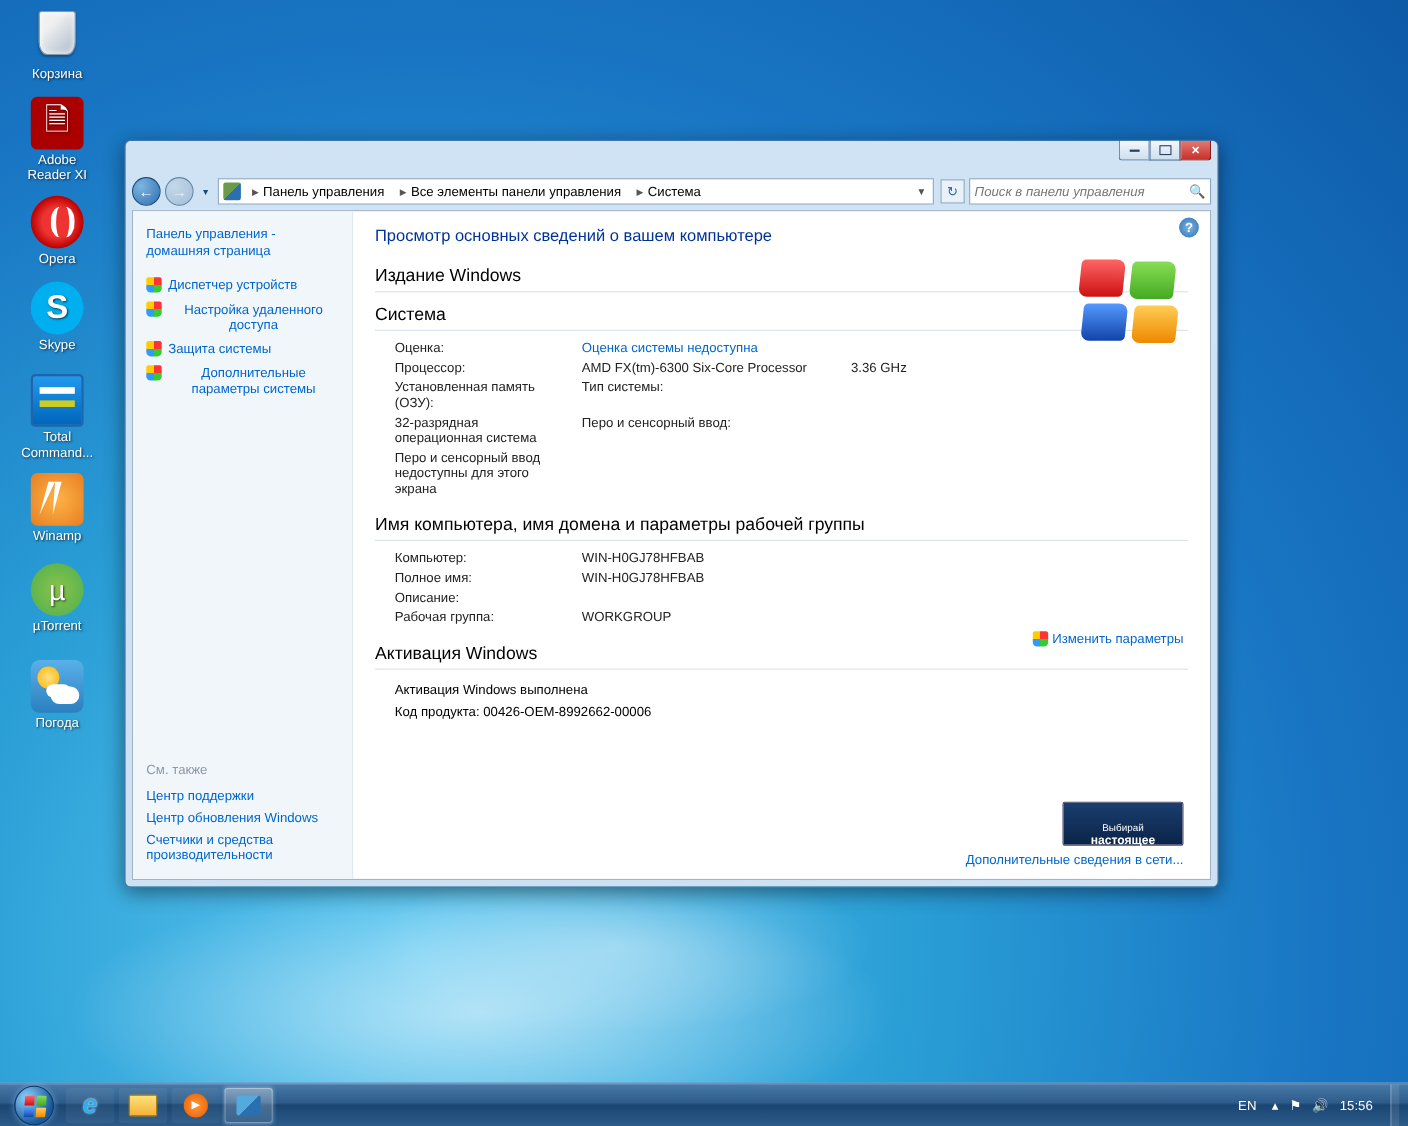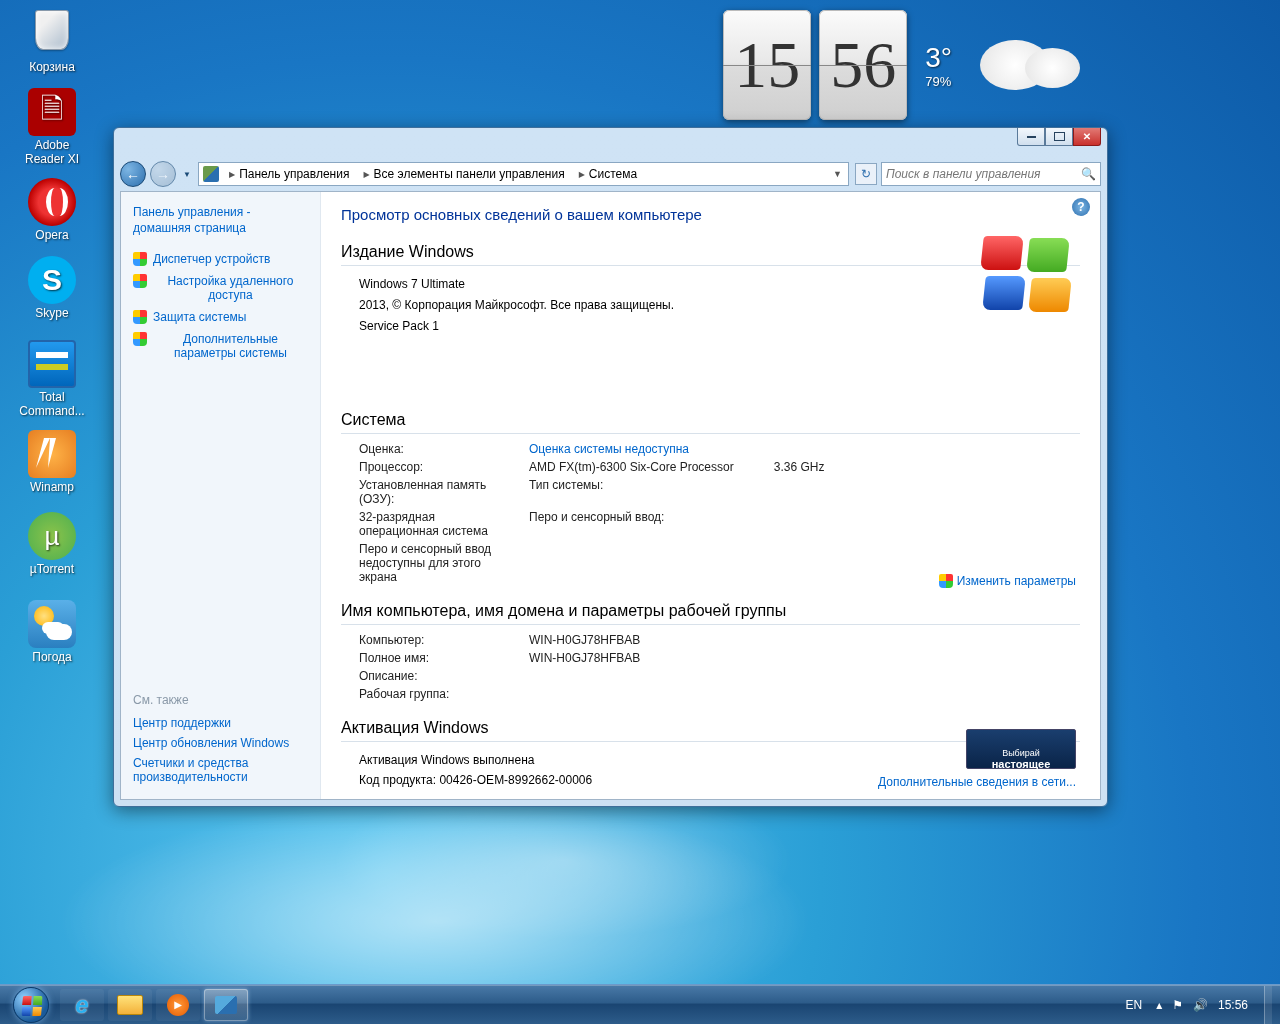--- a/index.html
+++ b/index.html
@@ -164,31 +164,20 @@
     </div>
   <div class="dicon" style="left:14px;top:512px">
       <div class="ibox ico-utor"></div>
       <span>µTorrent</span>
     </div>
   <div class="dicon" style="left:14px;top:600px">
       <div class="ibox ico-weather"></div>
       <span>Погода</span>
     </div>
 
-  <div class="gadget">
-    <div class="flip">
-      <div class="flip-card">15</div>
-      <div class="flip-card">56</div>
-    </div>
-    <div class="wblock">
-      <div class="temp">3°</div>
-      <div class="hum">79%</div>
-    </div>
-    <div class="cloud"></div>
-  </div>
 </div>
 
 <div class="win">
   <div class="ctrls">
     <div class="cbtn min"></div>
     <div class="cbtn max"></div>
     <div class="cbtn close"></div>
   </div>
 
   <div class="navbar">
@@ -247,25 +236,20 @@
         <a>Центр обновления Windows</a>
         <a>Счетчики и средства производительности</a>
       </div>
     </div>
 
     <div class="content">
       <div class="helpico">?</div>
       <h1 class="page">Просмотр основных сведений о вашем компьютере</h1>
 
       <div class="section-h">Издание Windows</div>
-      <div style="margin-left:18px;margin-bottom:70px;line-height:21px;">
-        <div>Windows 7 Ultimate</div>
-        <div>2013, © Корпорация Майкрософт. Все права защищены.</div>
-        <div>Service Pack 1</div>
-      </div>
       <div class="winlogo">
           <div class="r"></div>
           <div class="g"></div>
           <div class="b"></div>
           <div class="y"></div>
         </div>
 
       <div class="section-h">Система</div>
       <div class="kv">
         <div>Оценка:</div>
@@ -284,20 +268,21 @@
 
       <div class="section-h">Имя компьютера, имя домена и параметры рабочей группы</div>
       <div class="kv">
         <div>Компьютер:</div>
         <div>WIN-H0GJ78HFBAB</div>
         <div>Полное имя:</div>
         <div>WIN-H0GJ78HFBAB</div>
         <div>Описание:</div>
         <div></div>
         <div>Рабочая группа:</div>
+        <div>WORKGROUP</div>
       </div>
       <div class="chg">
         <span class="shield"></span>
         <a class="lnk">Изменить параметры</a>
       </div>
 
       <div class="section-h">Активация Windows</div>
       <div style="margin-left:18px;line-height:20px;">
         <div>Активация Windows выполнена</div>
         <div><span>Код продукта: </span><span>00426-OEM-8992662-00006</span></div>

